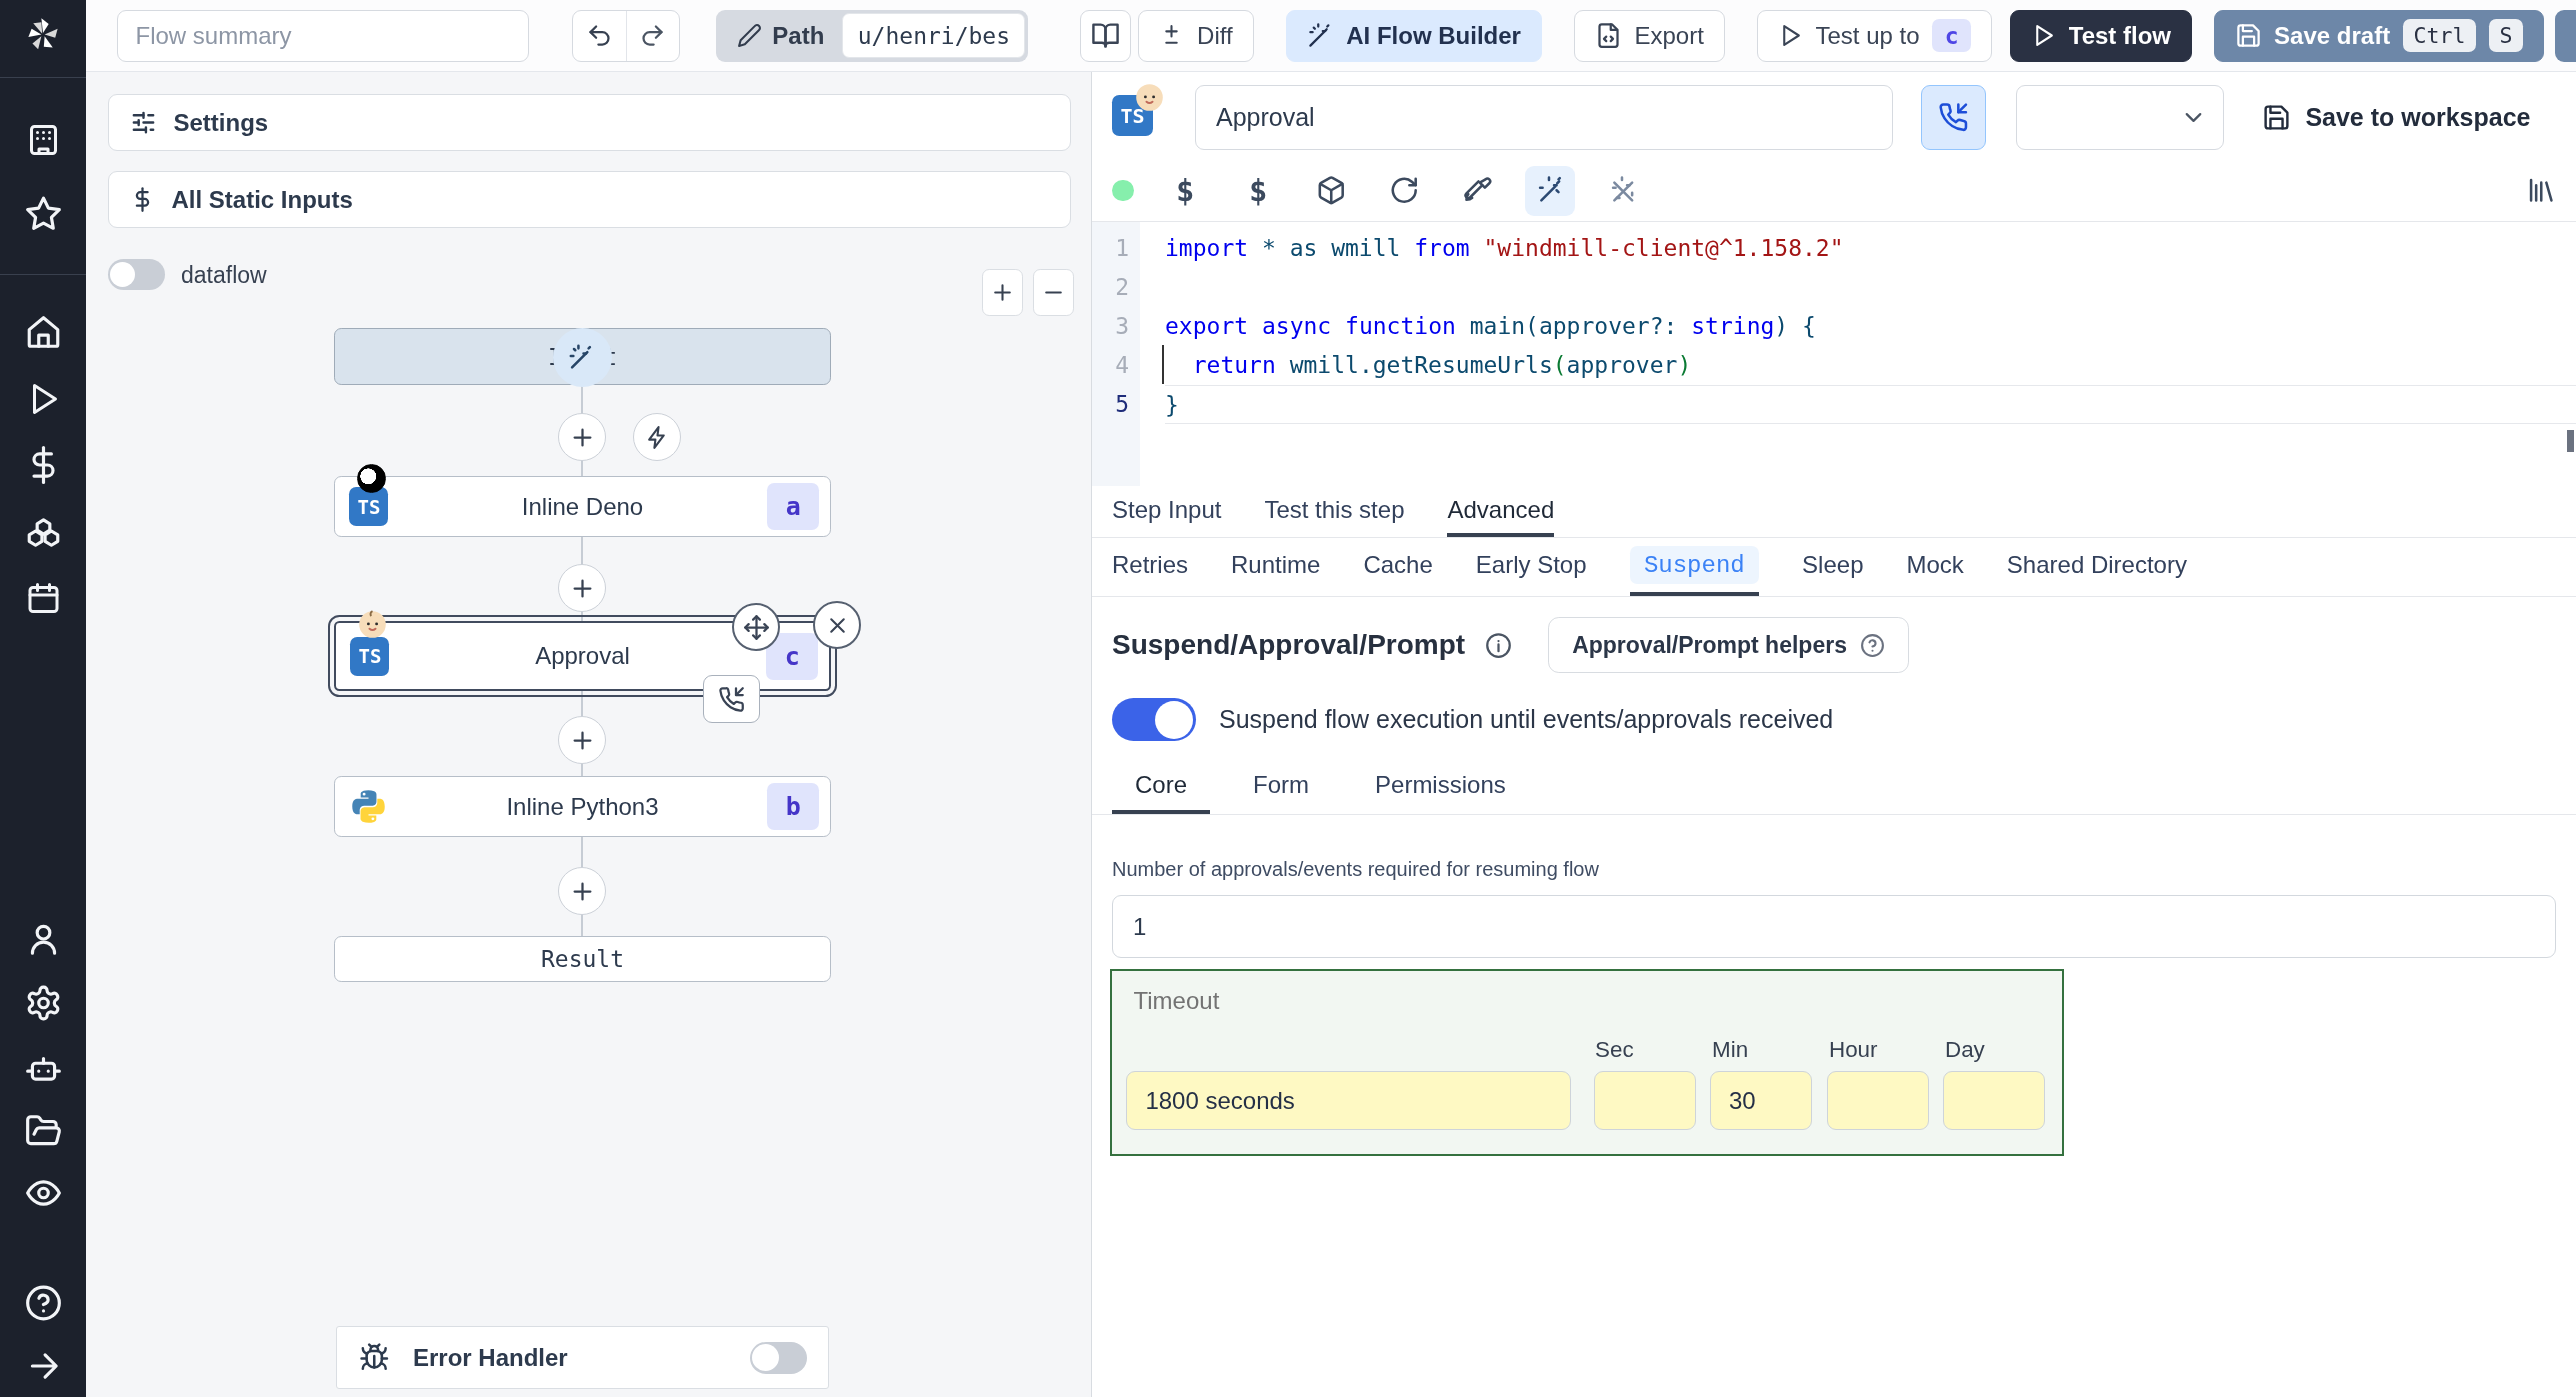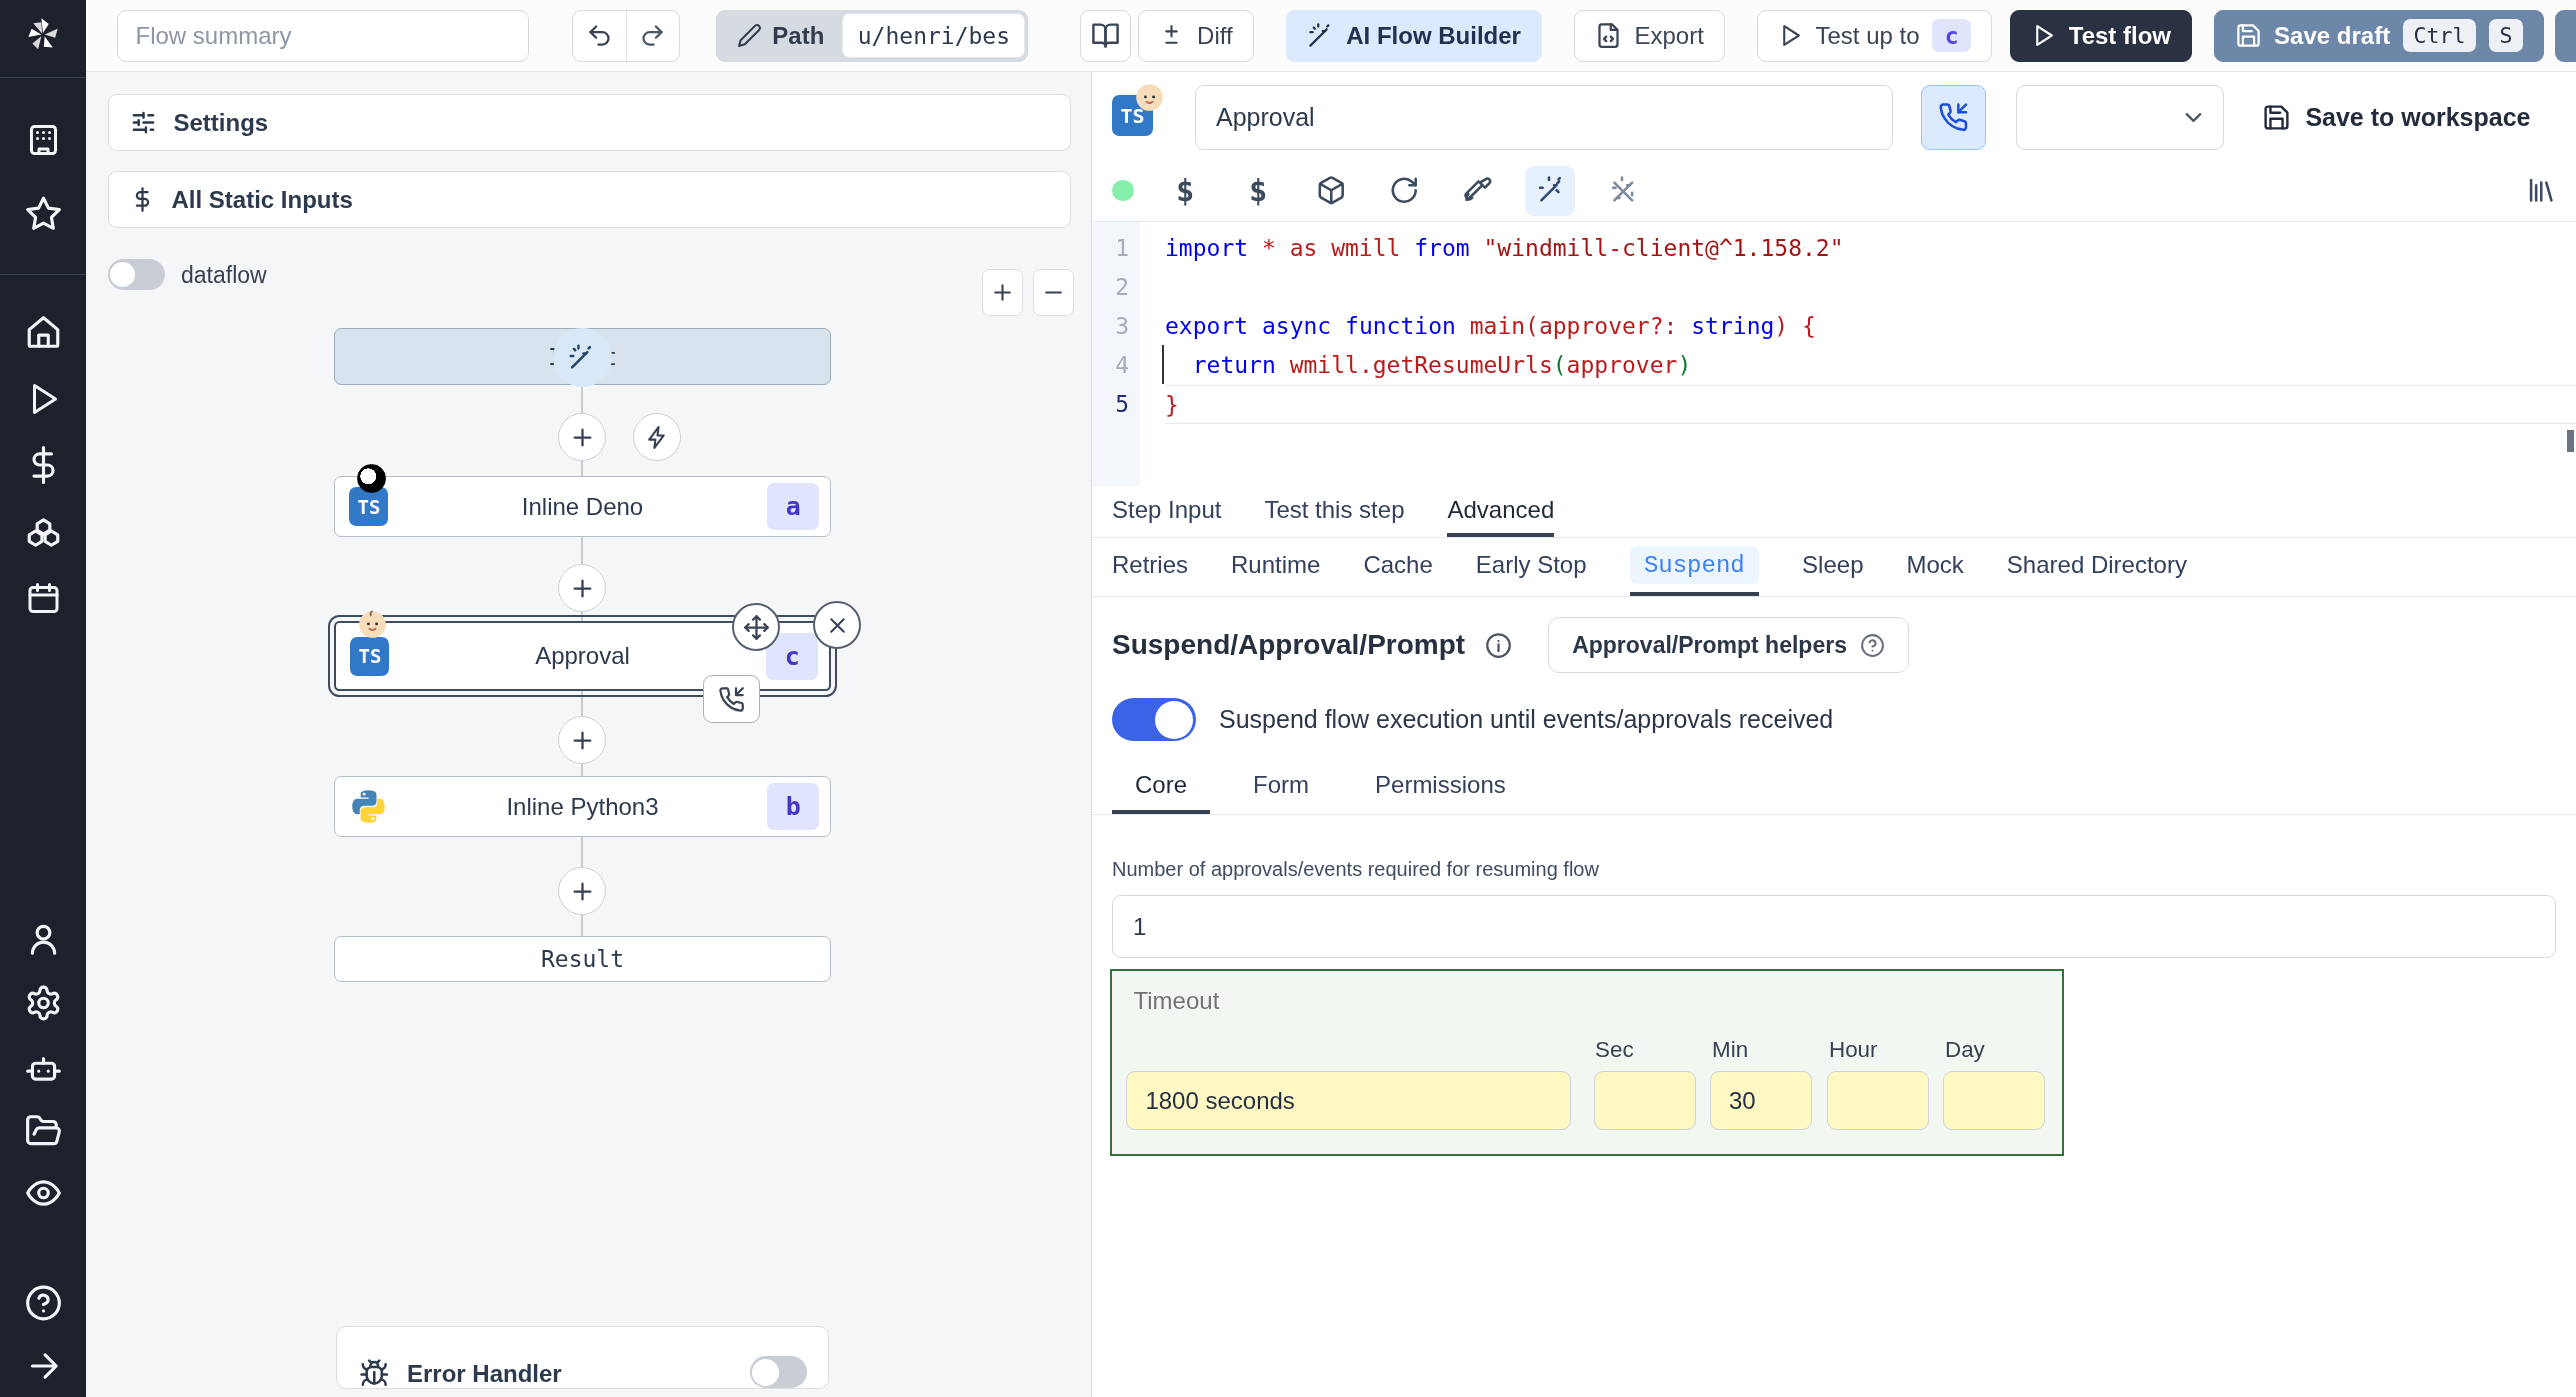--- a/index.html
+++ b/index.html
@@ -77,21 +77,21 @@
                  z-index:3; cursor:pointer; }
   .node.selected { border:2.7px solid #414b5e; outline:2.7px solid #414b5e; outline-offset:4.5px; border-radius:5.4px; }
   .float-circle { position:absolute; width:48px; height:48px; border-radius:50%; background:#fff;
                   border:2.7px solid #566070; color:#3a4455; display:flex; align-items:center; justify-content:center;
                   z-index:5; cursor:pointer; }
   .phone-badge { position:absolute; left:617px; top:603px; width:57px; height:48px; background:#fff;
                  border:1.8px solid #a9b1bc; border-radius:9px; color:#3a4455; display:flex; align-items:center;
                  justify-content:center; z-index:5; cursor:pointer; }
 
   .error-bar { position:absolute; left:250px; top:1254px; width:493px; height:63px; background:#fff;
-               border:0.9px solid #dadee3; border-radius:10px; display:flex; align-items:flex-end; gap:18px;
+               border:0.9px solid #dadee3; border-radius:3px; display:flex; align-items:center; gap:24px;
                padding:0 21.5px; z-index:2; }
   .error-bar .lbl { font-weight:700; font-size:24px; color:#2d3a4d; flex:1; }
 
   
   .right-panel { position:absolute; left:1092px; top:72px; width:1484px; height:1326px; background:#fff; }
   .step-header { position:absolute; top:12.6px; left:20px; right:20px; height:65px; }
   .ts-icon { position:absolute; left:0; top:10.8px; width:41px; height:41px; border-radius:7.2px; background:#3178c6;
              color:#fff; display:flex; align-items:center; justify-content:center;
              font-family:"DejaVu Sans Mono",monospace; font-weight:bold; font-size:20px; }
   .step-name { position:absolute; left:83px; top:0; width:698px; height:65px; border:0.9px solid #d6dae0;
@@ -116,21 +116,21 @@
   .lib-icon { margin-left:auto; color:#3c4a5e; }
 
   .editor { position:absolute; top:149px; left:0; right:0; height:265px; border-top:0.9px solid #e5e7eb; display:flex; }
   .gutter { width:48px; background:#f3f6fa; padding:7.2px 10.8px 0 0; font-family:"DejaVu Sans Mono",monospace;
             font-size:23px; line-height:39px; color:#a7adb8; text-align:right; }
   .gutter .ln.active { color:#1f2d7a; }
   .code { flex:1; position:relative; padding:7.2px 0 0 25px; font-family:"DejaVu Sans Mono",monospace;
           font-size:23px; line-height:39px; color:#16181d; background:#fff; }
   .code-line { height:39px; white-space:pre; }
   .code-line.active { border-top:0.9px solid #e6e8ec; border-bottom:0.9px solid #e6e8ec; }
-  .kw { color:#0000ee; } .str { color:#a31515; } .par { color:#0a7a33; } .d { color:#b91c1c; }
+  .kw { color:#0000ee; } .str { color:#a31515; } .par { color:#0a7a33; } .d { color:#0c4a6e; }
   .cursor-bar { position:absolute; left:21.5px; top:123px; width:2.7px; height:39px; background:#333; }
   .scroll-frag { position:absolute; right:1.8px; top:208px; width:7.2px; height:21.5px; background:#6b7280; }
 
   .tabrow { position:absolute; left:0; right:0; display:flex; align-items:stretch; gap:43px; padding-left:20px;
             border-bottom:0.9px solid #e5e7eb; }
   .tab { display:flex; align-items:center; font-size:24px; color:#33415c; font-weight:500; cursor:pointer;
          border-bottom:4.5px solid transparent; }
   .tab.active { border-bottom-color:#374151; color:#1f2937; }
   .tab .pill { padding:5.4px 14.4px; border-radius:7.2px;font-family:Liberation Mono, monospace; }
   .tab.blue .pill { color:#3b82f6; background:#edf5fe; }

